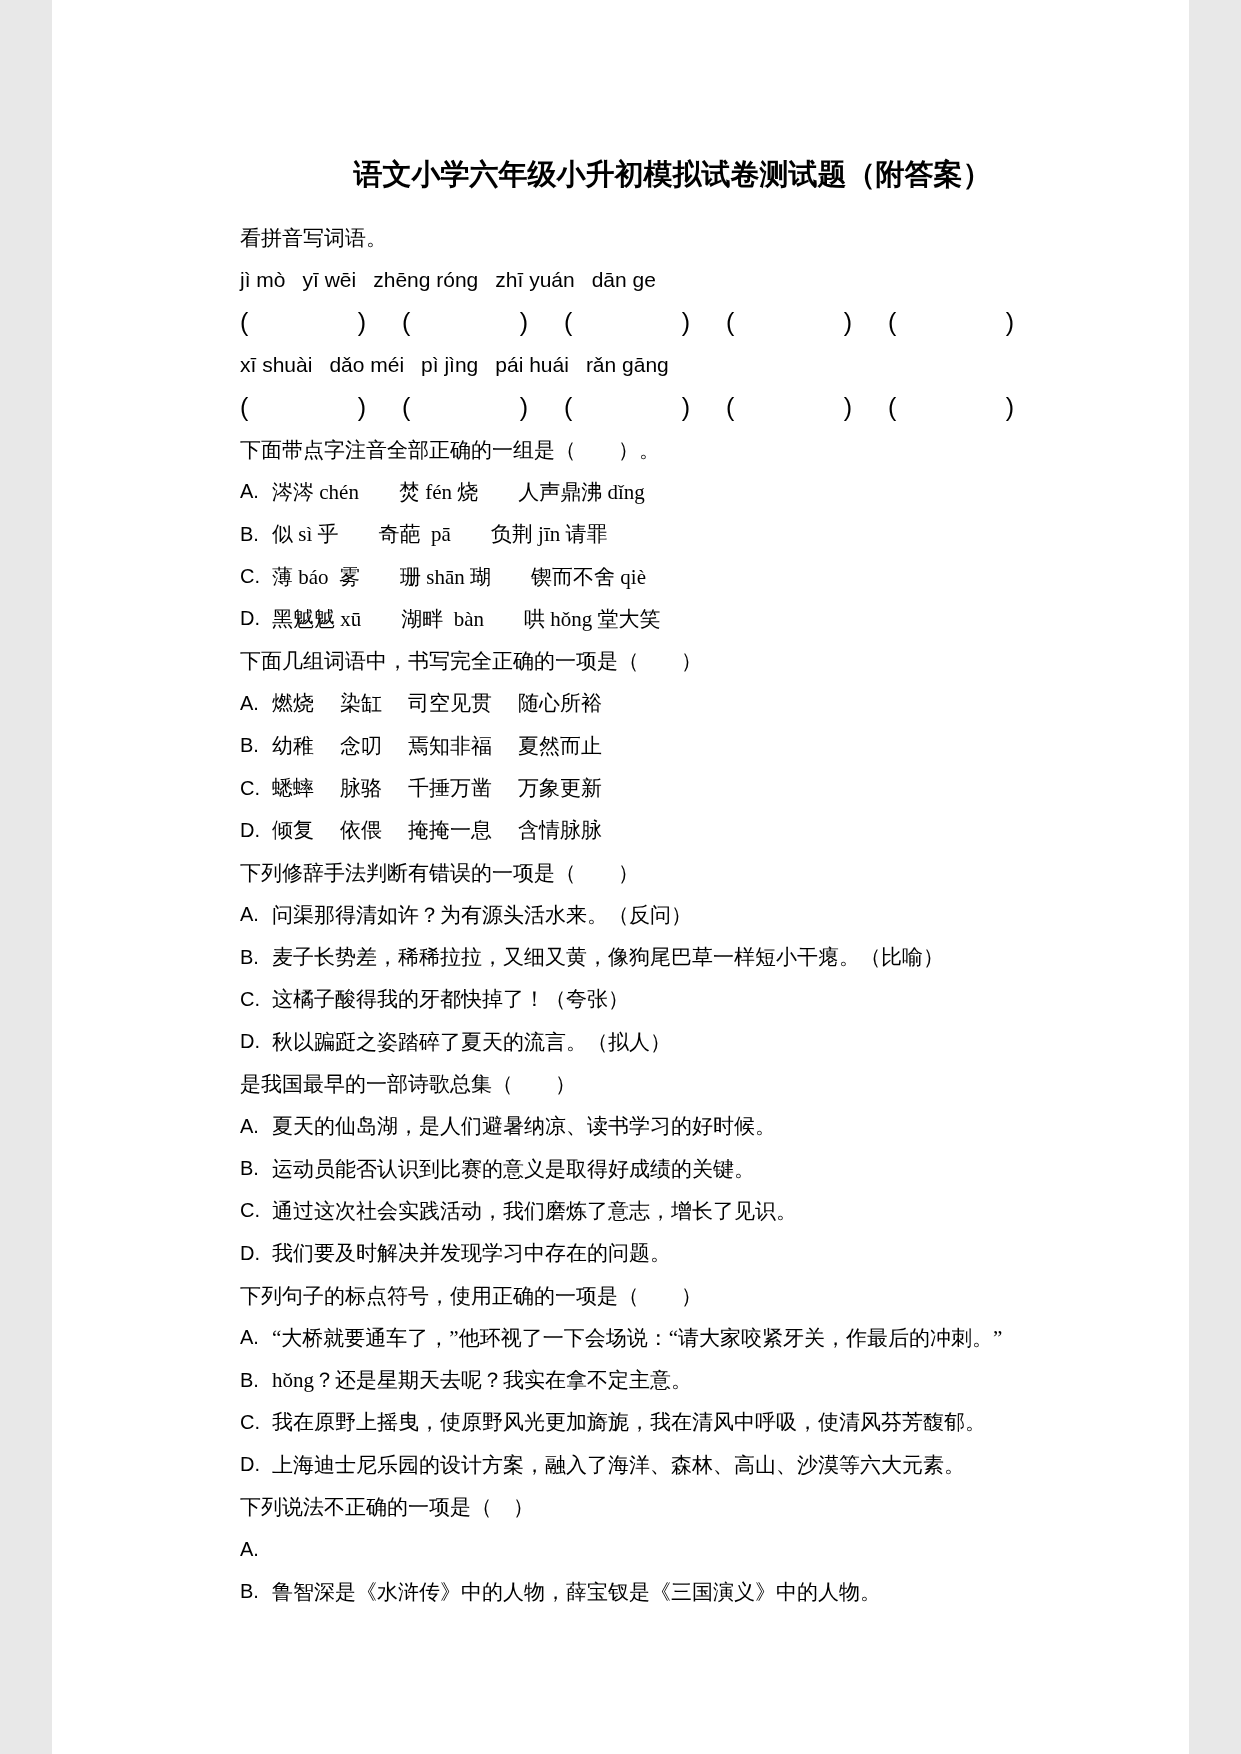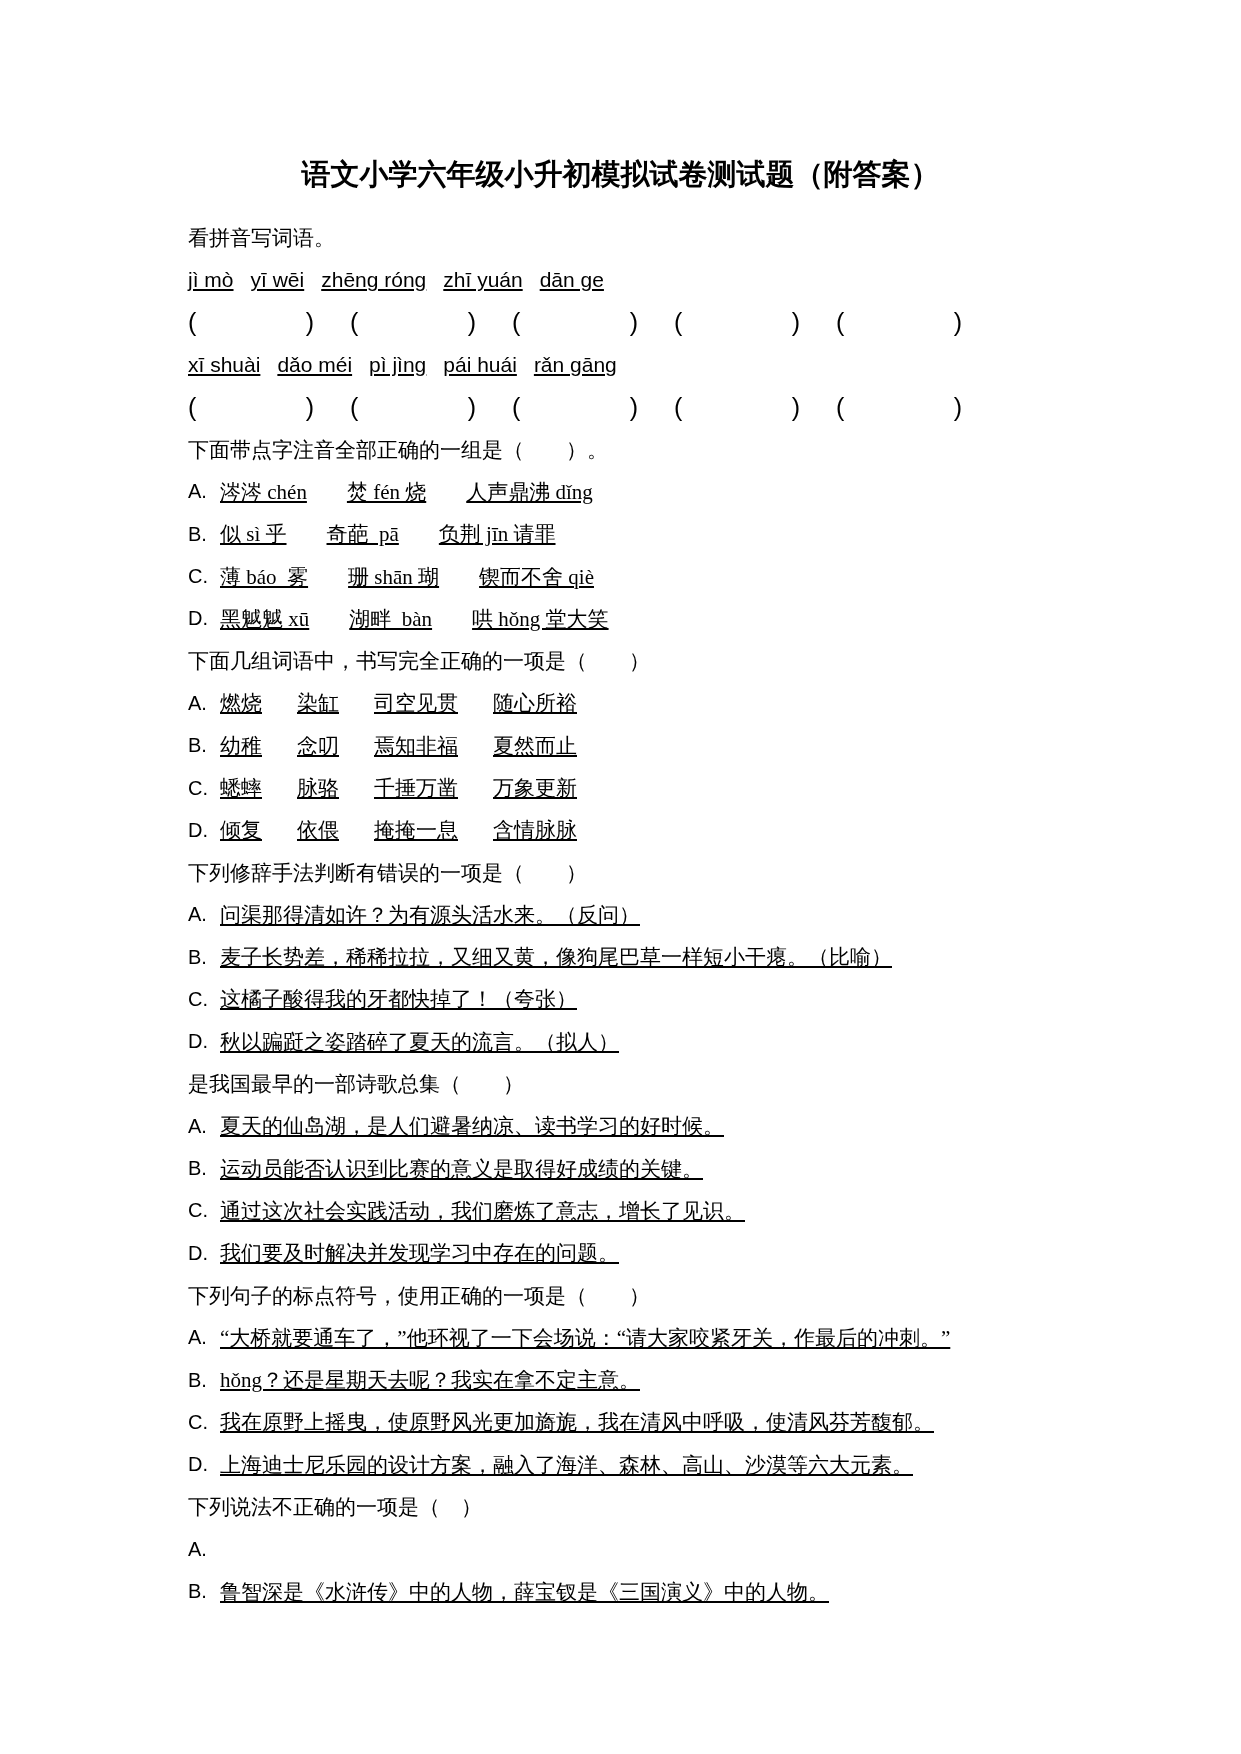--- a/index.html
+++ b/index.html
@@ -1,17 +1,17 @@
 <!DOCTYPE html>
 <html lang="zh"><head>
 <meta charset="utf-8">
 <style>
   html,body{margin:0;padding:0;background:#e8e8e8;}
   .page{
-    width:1241px;height:1754px;background:#ffffff;color:#000000;
+    width:1137px;height:1754px;background:#ffffff;color:#000000;
     margin:0 auto;position:relative;overflow:hidden;
   }
   .title{
     position:absolute;top:156px;left:0;width:1241px;
     text-align:center;
     font-family:"Liberation Serif","DejaVu Serif",serif;
     font-weight:bold;font-size:29px;line-height:36px;
   }
   .doc{
     position:absolute;top:217px;left:188px;width:1000px;
@@ -19,23 +19,23 @@
   .line{
     height:42.3px;display:flex;align-items:center;
     white-space:pre;font-size:21px;
     font-family:"Liberation Serif","DejaVu Serif",serif;
   }
   .lbl{
     flex:0 0 32px;
     font-family:"Liberation Sans","DejaVu Sans",sans-serif;
     font-size:20px;
   }
-  .parts{display:flex;white-space:pre;text-decoration:underline;}
+  .parts{display:flex;white-space:pre;}
   .parts.g40 > span + span{margin-left:40px;}
-  .parts.g26 > span + span{margin-left:35px;text-align:center;}
+  .parts.g26 > span + span{margin-left:26px;text-align:center;}
   .parts.g28 > span + span{margin-left:17px;}
   .pinyin{
     font-family:"Liberation Sans","DejaVu Sans",sans-serif;
     font-size:21px;
   }
   .blanks{align-items:center;}
   .blank{
     display:inline-flex;justify-content:space-between;
     width:126px;margin-right:36px;
     font-family:"Liberation Sans","DejaVu Sans",sans-serif;

